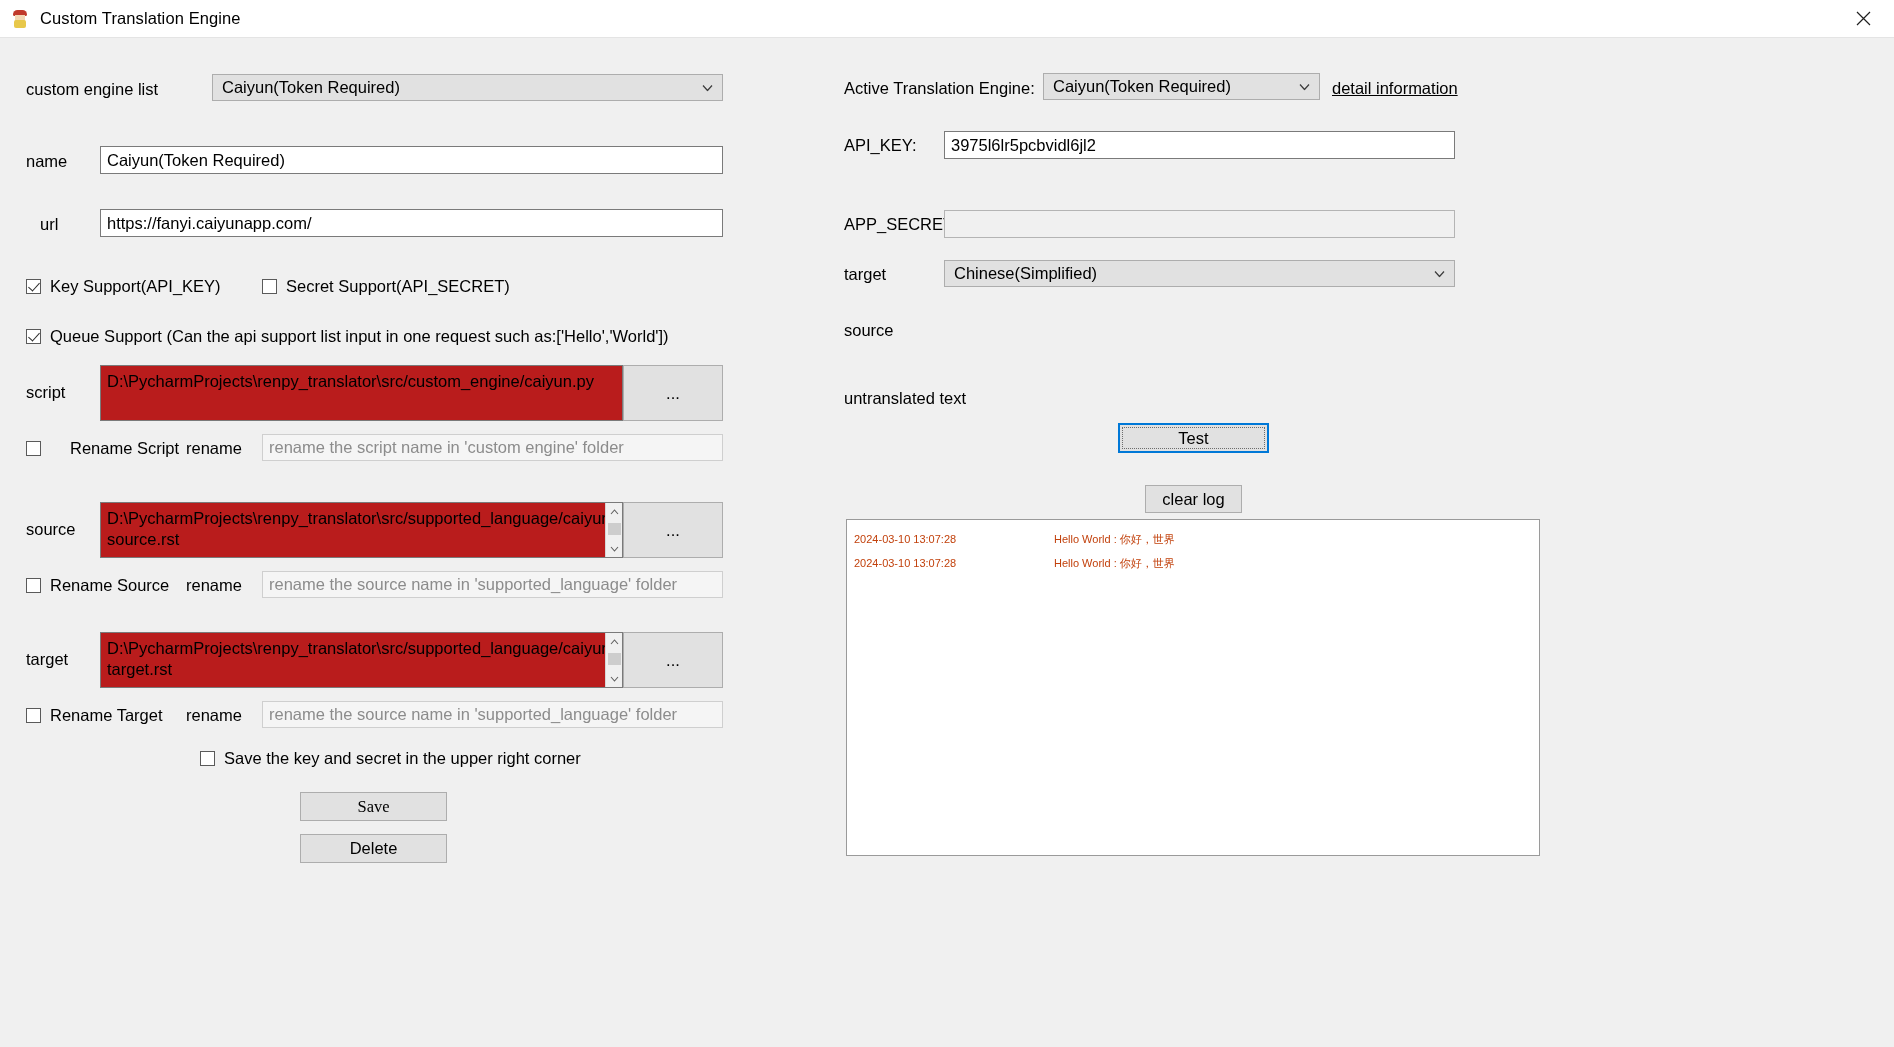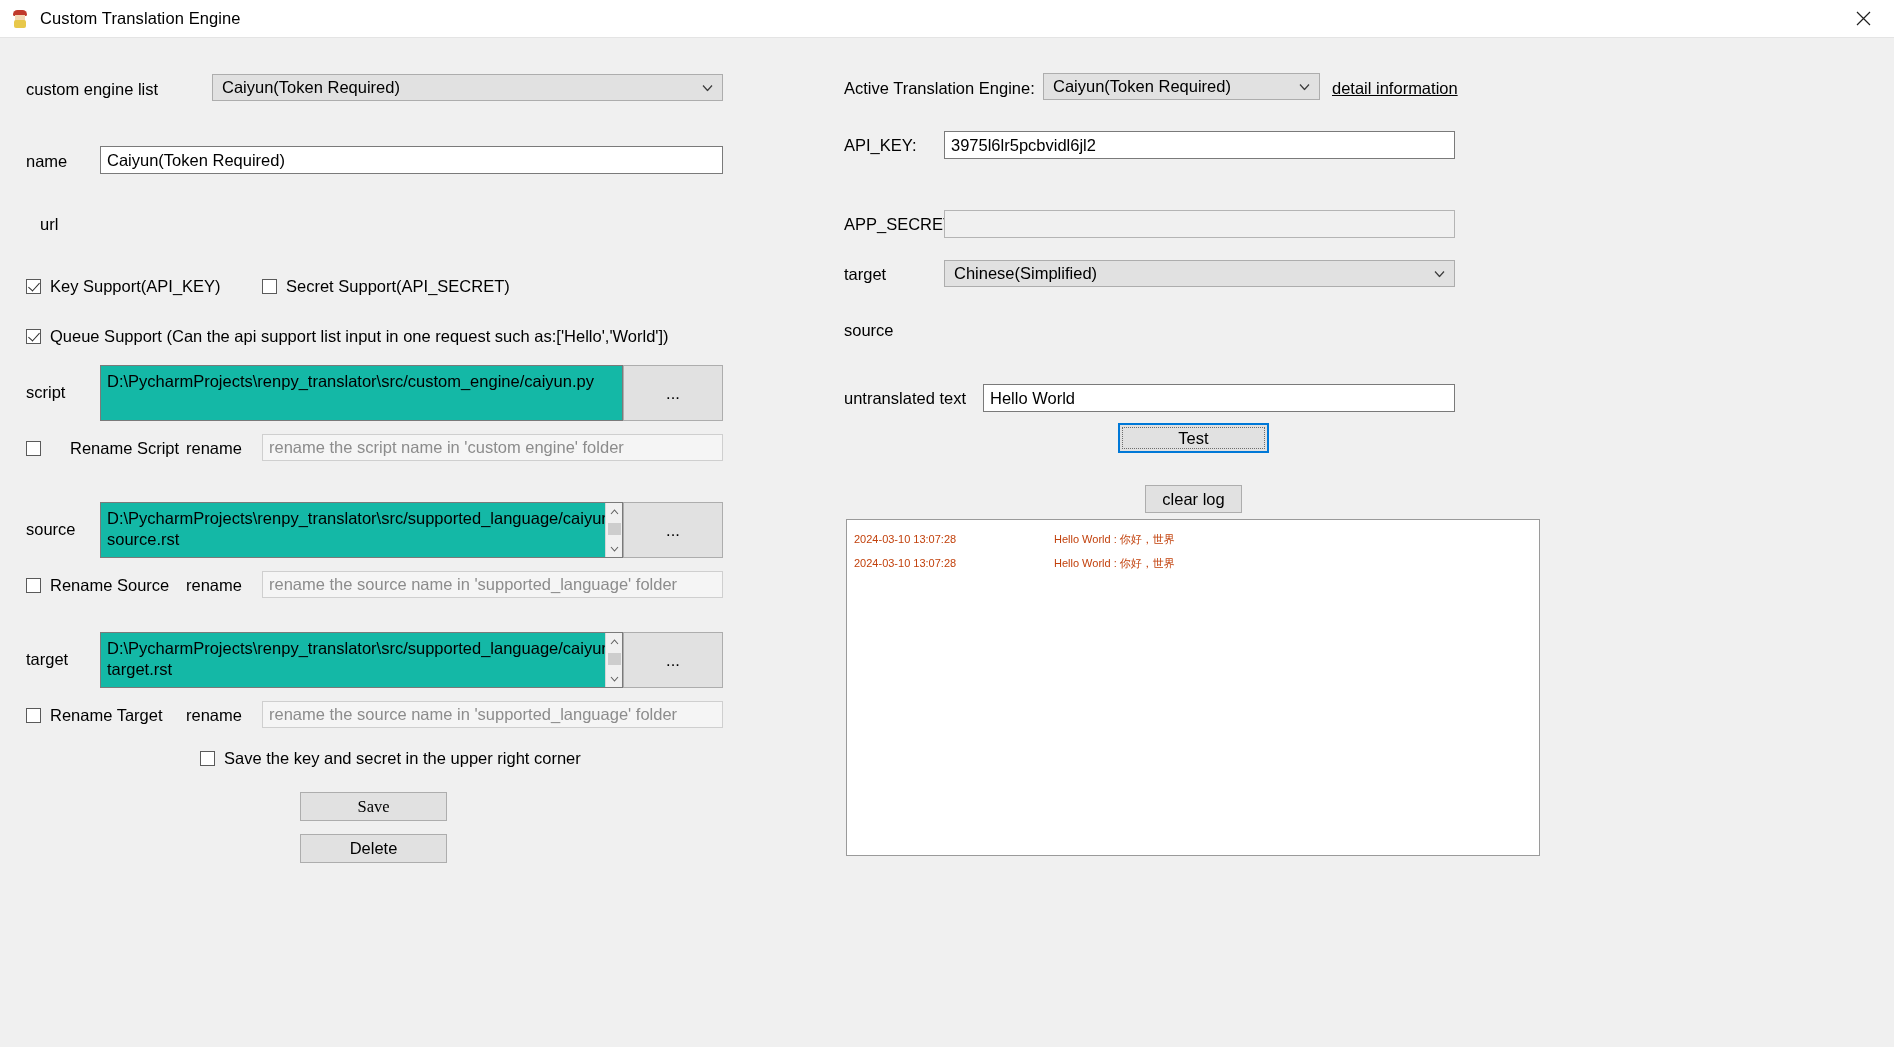--- a/index.html
+++ b/index.html
@@ -99,21 +99,21 @@
     display: flex; align-items: center;
     padding-left: 6px;
     overflow: hidden;
     white-space: nowrap;
   }
   .textinput.disabled { background: #f0f0f0; border-color: #b4b4b4; }
   .textinput.placeholder { color: #8c8c8c; background: #f5f5f5; border-color: #cfcfcf; }
 
   .textarea {
     position: absolute;
-    background: #14b8a6;
+    background: #b91c1c;
     border: 1px solid #7a7a7a;
     font-size: 16.5px;
     color: #000;
     padding: 5px 6px 4px 6px;
     line-height: 21px;
     overflow: hidden;
     word-break: break-all;
   }
 
   .vscroll {
@@ -228,20 +228,23 @@
             </svg>
         </span>
       </div>
 
       <div class="lbl" style="left:26px; top:114px;">name</div>
       <div class="textinput" style="left:100px; top:108px; width:623px; height:28px;">
         <span>Caiyun(Token Required)</span>
       </div>
 
       <div class="lbl" style="left:40px; top:177px;">url</div>
+      <div class="textinput" style="left:100px; top:171px; width:623px; height:28px;">
+        <span>https://fanyi.caiyunapp.com/</span>
+      </div>
 
       <div class="check" style="left:26px; top:239px;">
         <span class="box checked"></span>
         <span>Key Support(API_KEY)</span>
       </div>
       <div class="check" style="left:262px; top:239px;">
         <span class="box"></span>
         <span>Secret Support(API_SECRET)</span>
       </div>
 
@@ -369,23 +372,20 @@
         <span class="arrow">
           <svg width="11" height="7" viewBox="0 0 11 7">
               <path d="M1 1 L5.5 6 L10 1" stroke="#3c3c3c" stroke-width="1.2" fill="none"></path>
             </svg>
         </span>
       </div>
 
       <div class="lbl" style="left:-166px; top:283px;">source</div>
 
       <div class="lbl" style="left:-166px; top:351px;">untranslated text</div>
-      <div class="textinput" style="left:-27px; top:346px; width:472px; height:28px;">
-        <span>Hello World</span>
-      </div>
 
       <div class="btn focused" style="left:108px; top:385px; width:151px; height:30px;">
         <span class="inner-focus"></span>
         <span>Test</span>
       </div>
 
       <div class="btn" style="left:135px; top:447px; width:97px; height:28px;">
         <span>clear log</span>
       </div>
 

